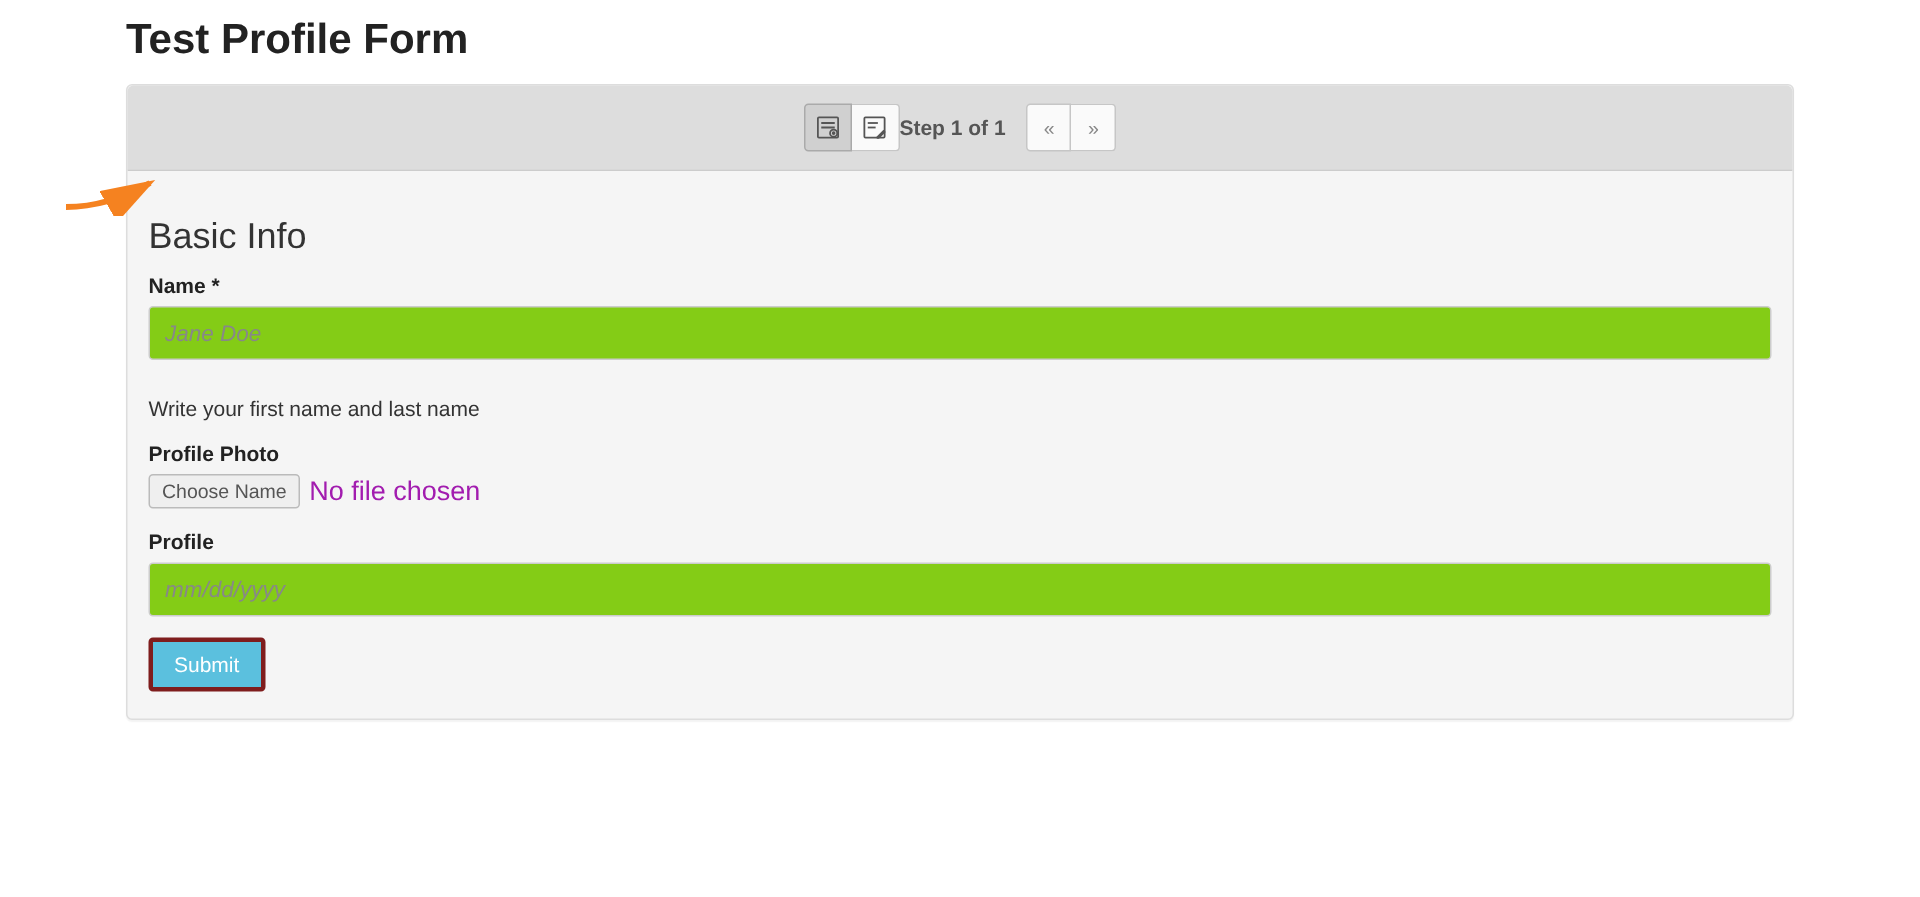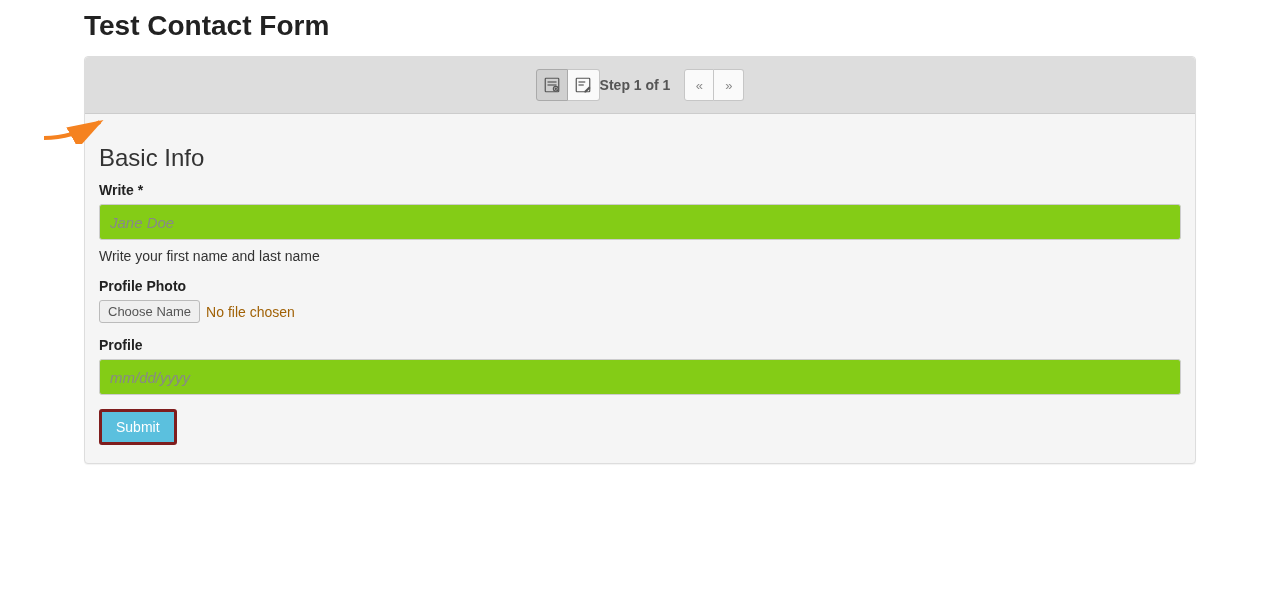--- a/index.html
+++ b/index.html
@@ -120,39 +120,39 @@
     color: #888;
   }
   .date-input {
     font-style: normal;
     color: #333;
     font-family: inherit;
   }
   .help-text {
     font-size: 14px;
     color: #333;
-    margin-top: 8px;
+    margin-top: 24px;
   }
   .file-row {
     display: flex;
     align-items: center;
     gap: 6px;
   }
   .file-btn {
     background: #efefef;
     border: 1px solid #bbb;
     border-radius: 3px;
     padding: 3px 8px;
     font-size: 13px;
     color: #555;
     cursor: pointer;
   }
   .file-status {
-    font-size: 14px;
-    color: #a16207;
+    font-size: 18px;
+    color: #a21caf;
   }
   .submit-btn {
     background: #5bc0de;
     color: #fff;
     border: 3px solid #7f1d1d;
     border-radius: 3px;
     padding: 7px 14px;
     font-size: 14px;
     cursor: pointer;
   }
@@ -162,21 +162,21 @@
     left: 42px;
     top: 104px;
     pointer-events: none;
   }
 </style>
 </head>
 <body>
 
 <div class="page">
 
-  <h1 class="page-title">Test Contact Form</h1>
+  <h1 class="page-title">Test Profile Form</h1>
 
   <svg class="arrow" width="70" height="30" viewBox="0 0 70 30">
     <defs>
       <marker id="ah" markerWidth="10" markerHeight="10" refX="8" refY="3" orient="auto">
         <path d="M0,0 L9,3 L0,6 Z" fill="#f58220"></path>
       </marker>
     </defs>
     <path d="M2,24 Q30,24 58,8" stroke="#f58220" stroke-width="4" fill="none" marker-end="url(#ah)"></path>
   </svg>
 
@@ -211,21 +211,21 @@
             <span>»</span>
           </div>
         </div>
       </div>
     </div>
 
     <div class="panel-body">
       <div class="section-title">Basic Info</div>
 
       <div class="field">
-        <label class="field-label">Write *</label>
+        <label class="field-label">Name *</label>
         <input type="text" class="text-input" placeholder="Jane Doe" style="">
         <div class="help-text">Write your first name and last name</div>
       </div>
 
       <div class="field">
         <label class="field-label">Profile Photo</label>
         <div class="file-row">
           <button type="button" class="file-btn">Choose Name</button>
           <span class="file-status">No file chosen</span>
         </div>

